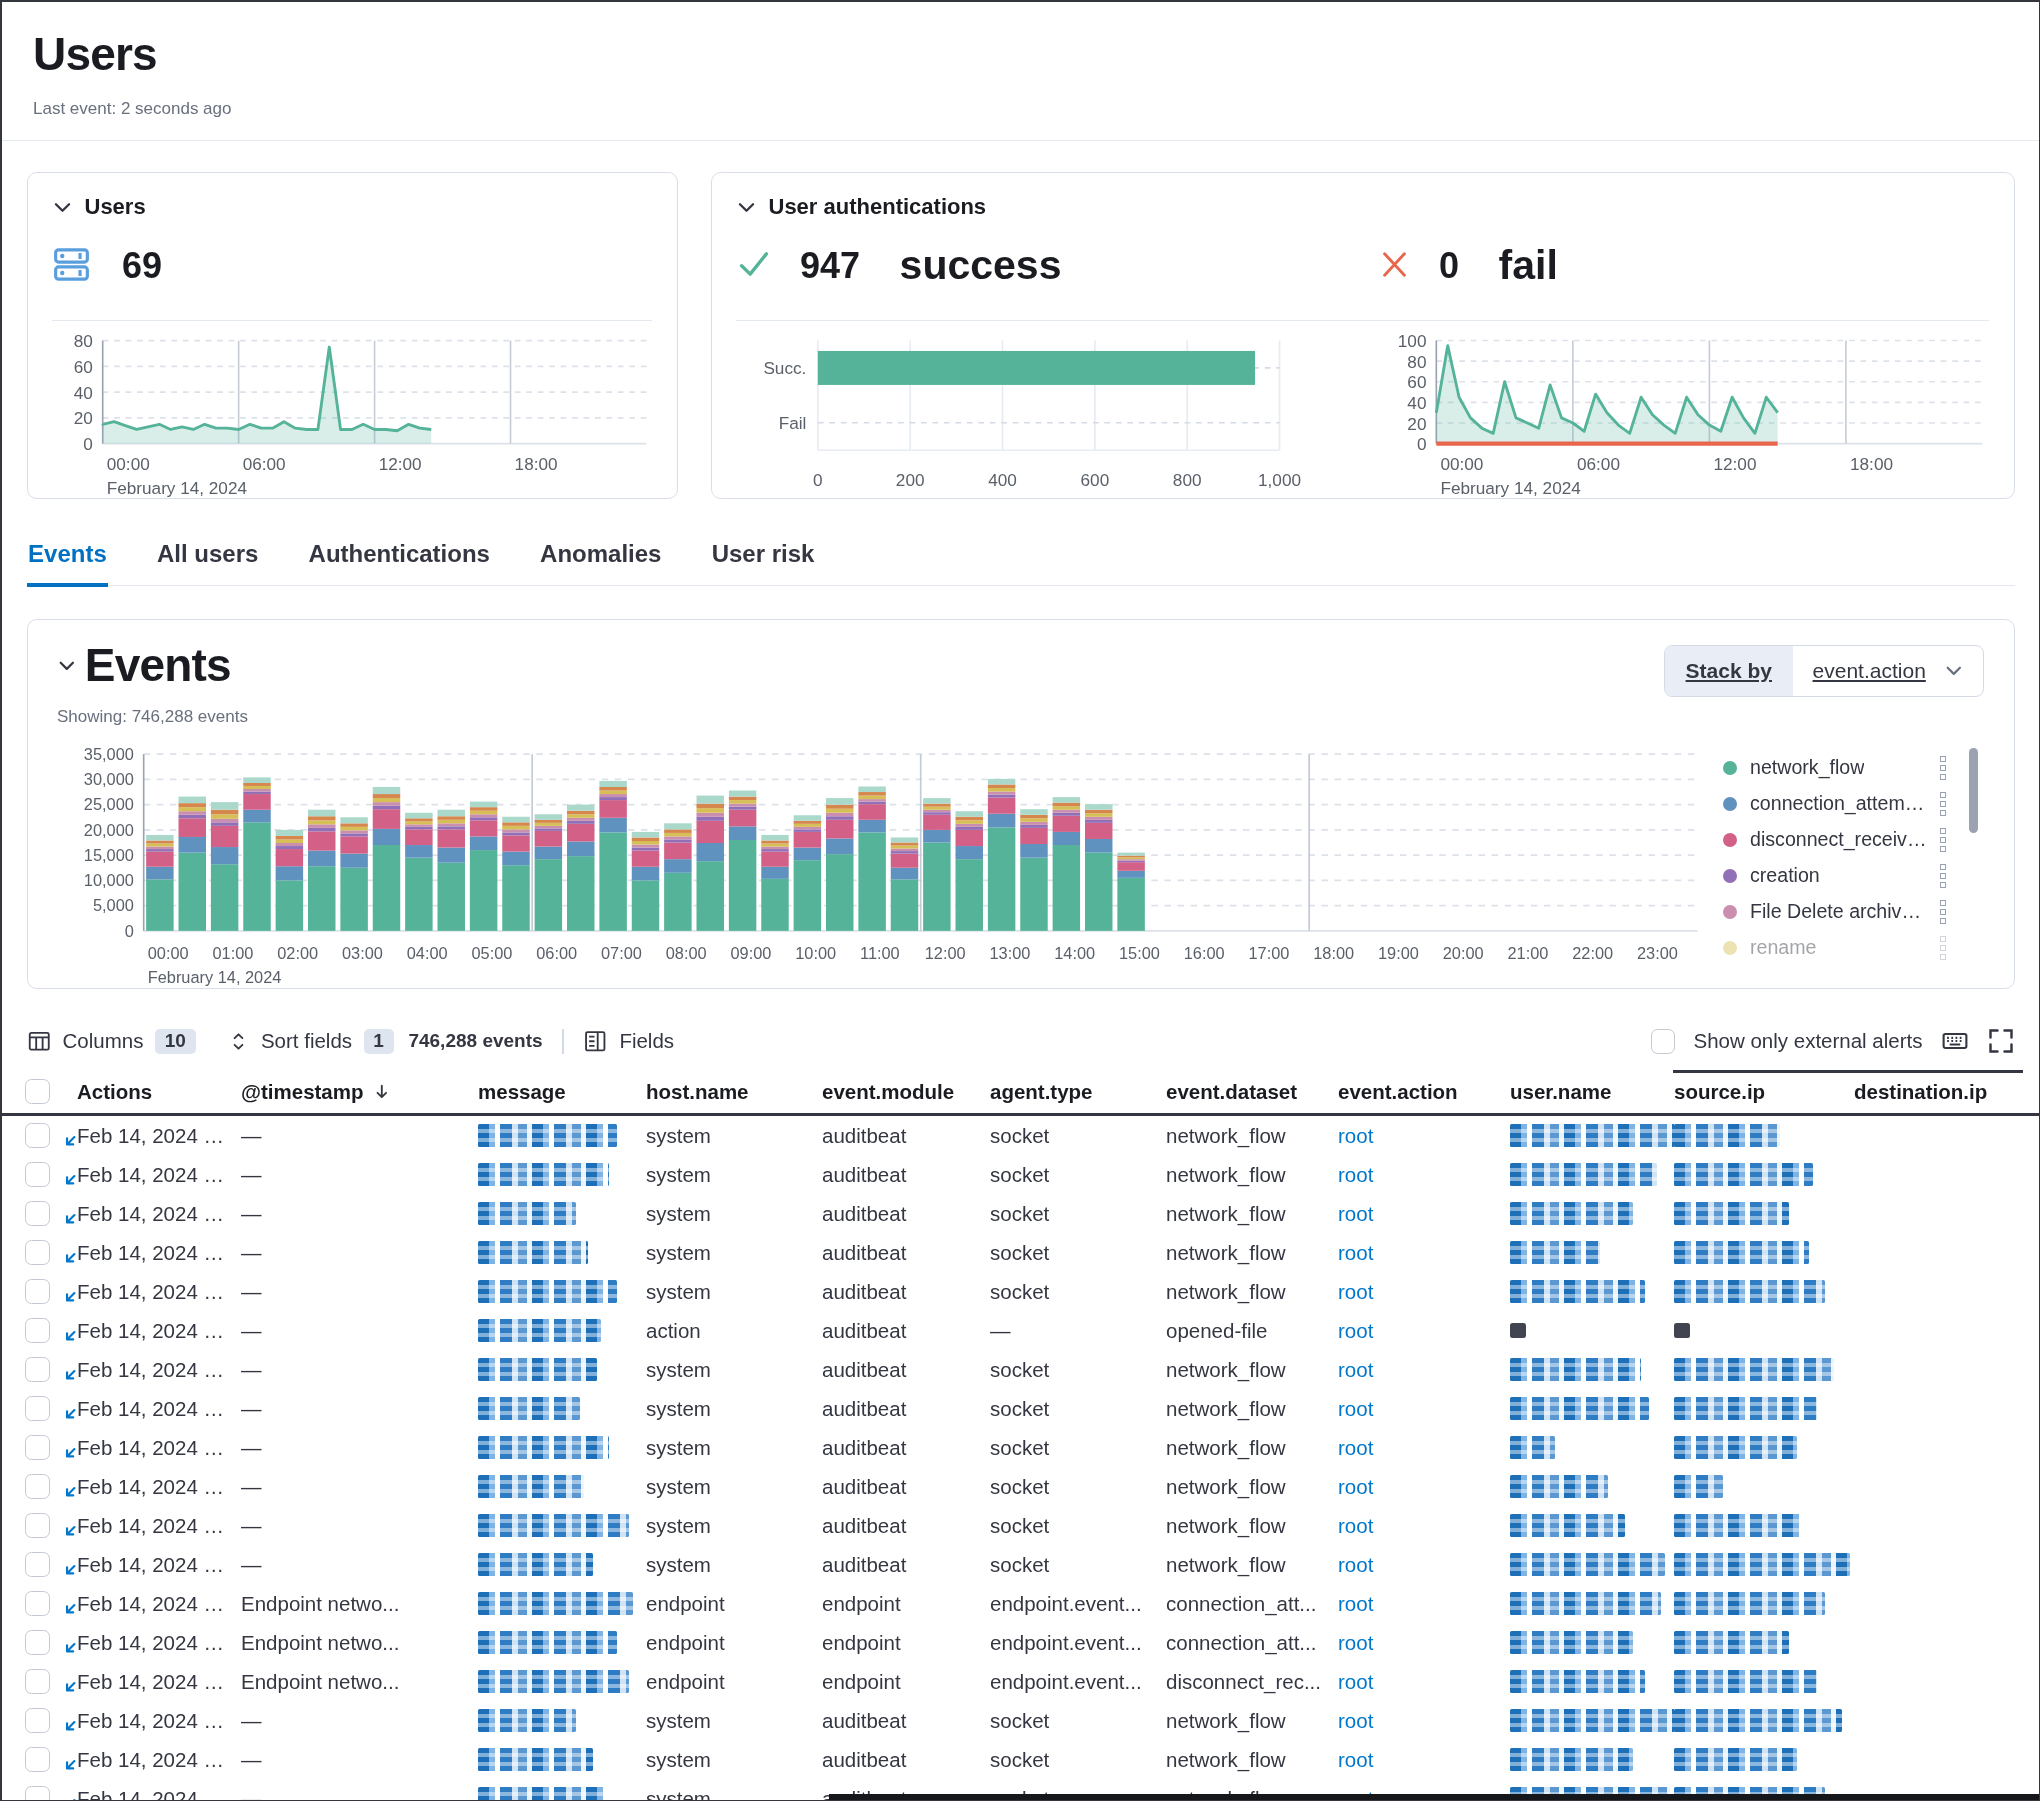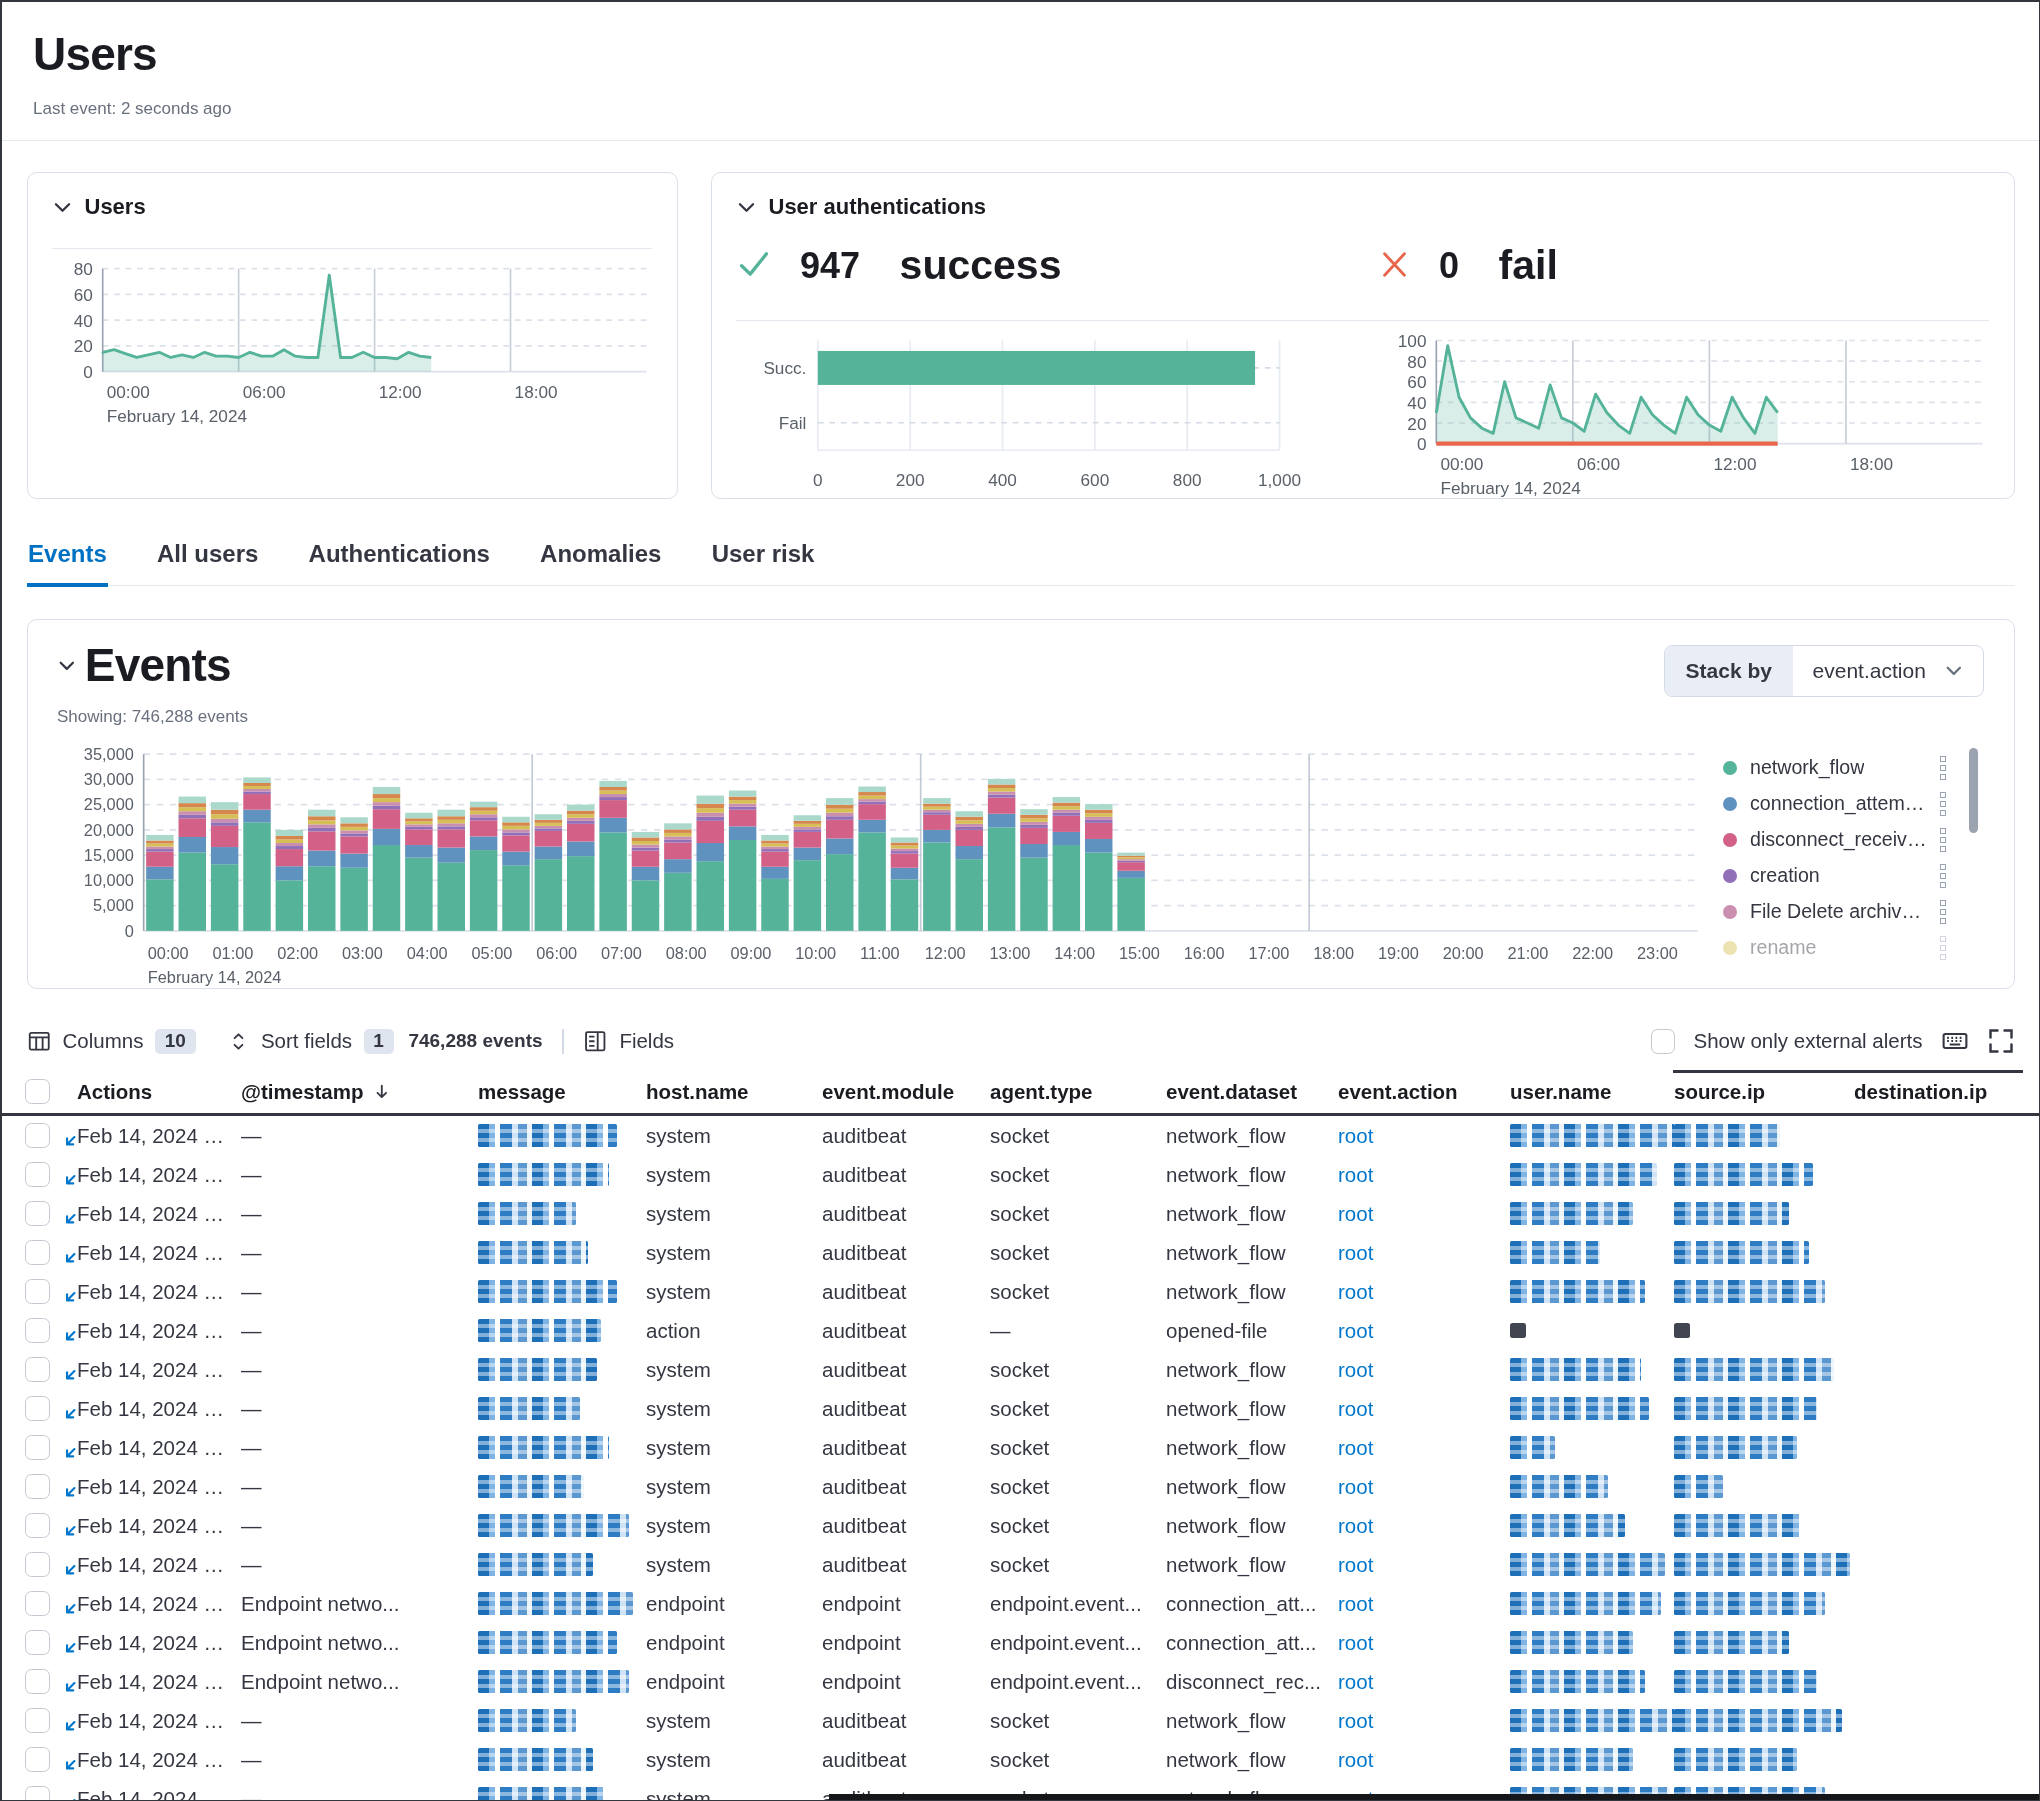--- a/index.html
+++ b/index.html
@@ -37,21 +37,21 @@
   .tabs { margin:38px 24.5px 0 24.5px; display:flex; gap:47px; border-bottom:1.6px solid #e4e9f0; }
   .tab { font-size:24px; font-weight:800; color:#343741; padding:3.3px 1.6px 14.7px 1.6px; cursor:pointer; border-bottom:4.9px solid transparent; margin-bottom:-1.6px; }
   .tab.active { color:#0071c2; border-bottom-color:#0071c2; }
 
   
   .events-panel { margin:33px 24.5px 0 24.5px; padding:18px 29.5px 16.4px 29.5px; height:370px; }
   .events-head { display:flex; justify-content:space-between; align-items:flex-start; }
   .events-title-wrap { display:flex; align-items:center; gap:8.2px; }
   .events-title { margin:0; font-size:46px; font-weight:800; color:#1a1c21; letter-spacing:-0.8px; }
   .showing { margin-top:9.8px; font-size:17px; color:#69707d; }
-  .stackby { display:inline-flex; align-items:stretch; height:52px; border:1.6px solid #d3dae6; border-radius:8.2px; overflow:hidden; margin-top:6.5px; cursor:pointer; background:#fff; }
+  .stackby { display:inline-flex; align-items:stretch; height:52px; border:1.6px solid #d3dae6; border-radius:8.2px; overflow:hidden; margin-top:6.5px; cursor:pointer; background:#fff;text-decoration:underline; }
   .stackby-label { background:#e9edf5; display:flex; align-items:center; padding:0 21px; font-size:21px; font-weight:700; color:#343741; }
   .stackby-value { display:flex; align-items:center; gap:18px; padding:0 19.6px; font-size:21px; color:#343741; }
   .events-chart-row { display:flex; margin-top:19.6px; }
   .legend { width:286px; padding:3.3px 0 0 24.5px; position:relative; height:226px; overflow:hidden; }
   .legend-item { display:flex; align-items:center; gap:13px; height:36px; font-size:19.6px; color:#343741; cursor:pointer; padding-right:38px; }
   .legend-item .dot { width:14px; height:14px; border-radius:50%; flex:0 0 14px; }
   .legend-item .lbl { white-space:nowrap; overflow:hidden; text-overflow:ellipsis; }
   .legend-item .act { margin-left:auto; display:flex; flex-direction:column; gap:3.3px; }
   .legend-item .act i { width:5.7px; height:5.7px; border:1.6px solid #98a2b3; display:block; }
   .legend-item.fade { opacity:.45; }
@@ -98,20 +98,32 @@
 
   <div class="kpi-row">
     <section class="panel kpi-panel kpi-users-panel">
       <div class="panel-head">
         <span class="chev">
           <svg width="21" height="21" viewBox="0 0 16 16">
               <path d="M3 5.5 L8 10.5 L13 5.5" fill="none" stroke="#343741" stroke-width="1.8" stroke-linecap="round" stroke-linejoin="round"></path>
             </svg>
         </span>
         <h2>Users</h2>
+      </div>
+      <div class="stat-row">
+        <span>
+          <svg width="39" height="39" viewBox="0 0 16 16" fill="none" stroke="#5a9edd" stroke-width="1.3">
+            <rect x="1.5" y="2" width="13" height="5" rx="1.2"></rect>
+              <rect x="1.5" y="9" width="13" height="5" rx="1.2"></rect>
+            <circle cx="4.2" cy="4.5" r="0.9" fill="#5a9edd" stroke="none"></circle>
+              <circle cx="4.2" cy="11.5" r="0.9" fill="#5a9edd" stroke="none"></circle>
+            <path d="M11.5 3.3 v2.4 M11.5 10.3 v2.4"></path>
+          </svg>
+        </span>
+        <span class="stat-value">69</span>
       </div>
       <div class="panel-divider"></div>
       <div class="kpi-chart-row">
         <svg id="users-chart" width="601" height="172" viewBox="0 0 735 210">
             <line x1="62" x2="727" y1="140" y2="140" stroke="#dde2ea" stroke-width="2" stroke-dasharray="none"></line>
             <text x="50" y="148" text-anchor="end" class="tick">0</text>
             <line x1="62" x2="727" y1="108.5" y2="108.5" stroke="#dde2ea" stroke-width="2" stroke-dasharray="7 7"></line>
             <text x="50" y="116.5" text-anchor="end" class="tick">20</text>
             <line x1="62" x2="727" y1="77" y2="77" stroke="#dde2ea" stroke-width="2" stroke-dasharray="7 7"></line>
             <text x="50" y="85" text-anchor="end" class="tick">40</text>

